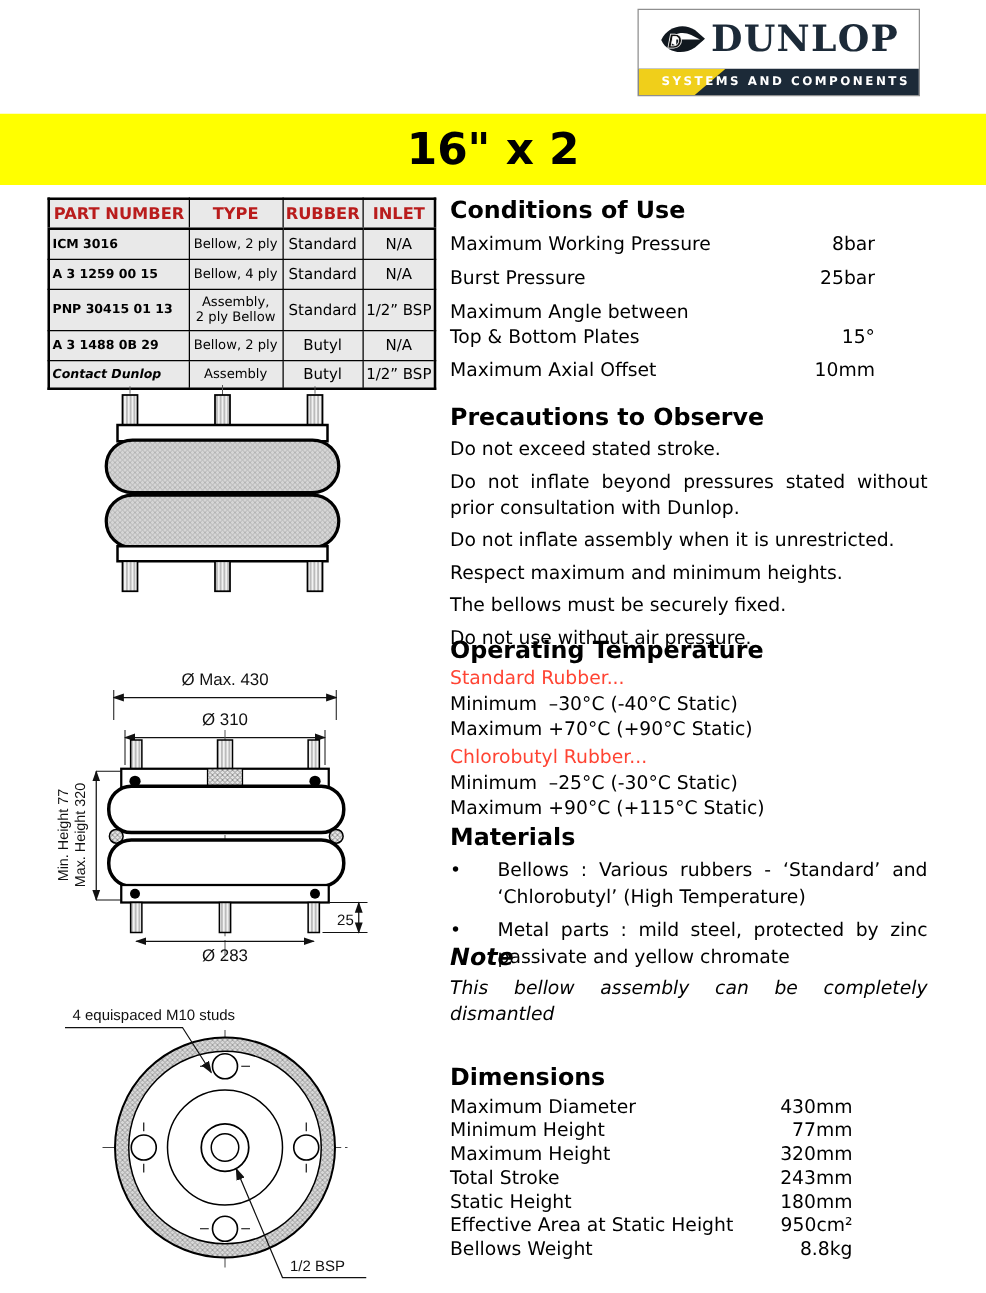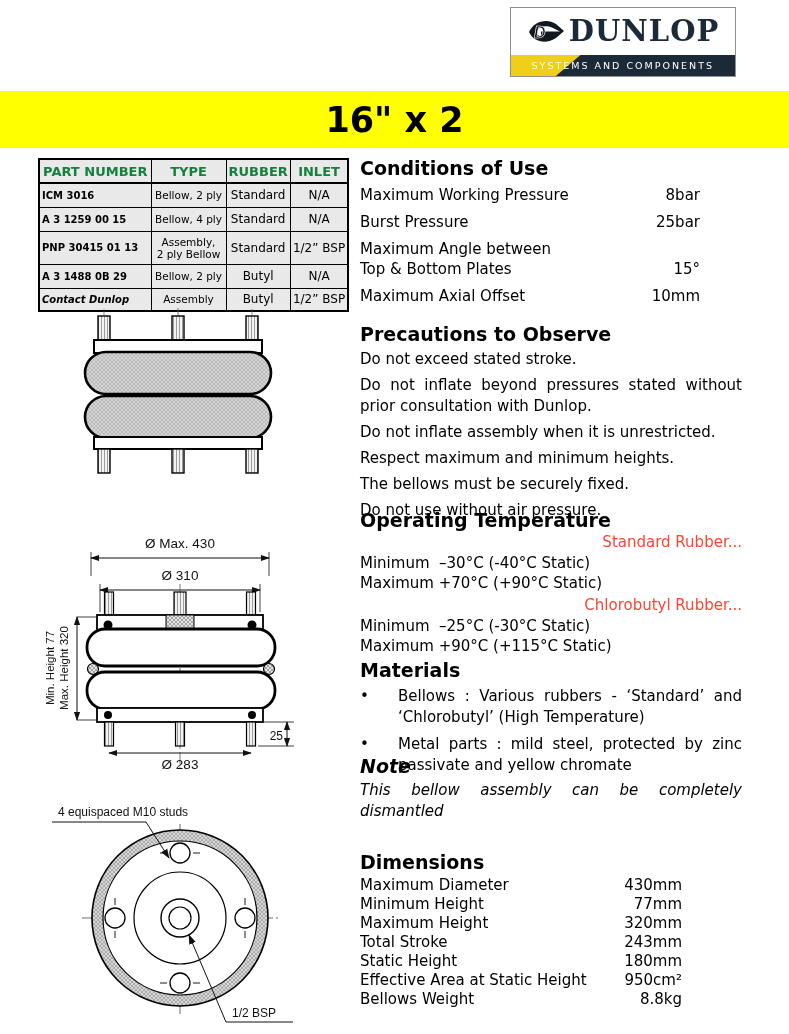--- a/index.html
+++ b/index.html
@@ -7,51 +7,51 @@
         font-family:"DejaVu Sans",sans-serif;color:#000;}
   
   .logo{position:absolute;left:510px;top:7px;width:226px;height:70px;background:#fff;
         border:1px solid #8f8f8f;box-sizing:border-box;}
   .logo-top{height:47px;display:flex;align-items:center;justify-content:center;gap:4px;}
   .logo-word{font-family:"DejaVu Serif",serif;font-weight:bold;
              font-size:29px;color:#1c2a38;letter-spacing:1px;line-height:1;}
   .logo-bar{position:relative;height:21px;background:#1c2a38;overflow:hidden;}
   .logo-gold{position:absolute;left:0;top:0;width:100%;height:100%;background:#f0cf1a;
              clip-path:polygon(0 0,31% 0,20% 100%,0 100%);}
-  .logo-tag{position:absolute;right:21px;top:0;height:21px;line-height:22px;color:#fff;
-            font-size:9.5px;font-weight:normal;letter-spacing:2px;text-align:right;}
+  .logo-tag{position:absolute;right:7px;top:0;height:21px;line-height:22px;color:#fff;
+            font-size:9.5px;font-weight:bold;letter-spacing:2px;text-align:right;}
   
   .banner{position:absolute;left:0;top:91px;width:789px;height:57px;background:#ffff00;
           display:flex;align-items:center;justify-content:center;}
   .banner-title{font-size:35px;font-weight:bold;color:#000;}
   
   table.parts{position:absolute;left:38px;top:158px;border-collapse:collapse;
               background:#e9e9e9;table-layout:fixed;}
   table.parts td,table.parts th{border:1px solid #000;padding:0 2px;vertical-align:middle;
               box-sizing:border-box;background:#e9e9e9;}
   table.parts{border:2px solid #000;}
-  table.parts th{height:24px;font-size:13px;font-weight:bold;color:#15803d;text-align:center;
+  table.parts th{height:24px;font-size:13px;font-weight:bold;color:#b91c1c;text-align:center;
                  border-bottom:2px solid #000;}
   td.c-part{width:112px;font-size:10px;font-weight:bold;text-align:left;padding-left:5px;}
   td.c-type{width:75px;font-size:10.5px;text-align:center;white-space:pre-line;line-height:12px;}
   td.c-rub{width:63px;font-size:12px;text-align:center;}
   td.c-inl{width:58px;font-size:12px;text-align:center;}
   tr.r-norm{height:24px;} tr.r-tall{height:33px;} tr.r-last{height:23px;}
   tr.r-last td.c-part{font-style:italic;}
   
   .sec{position:absolute;left:360px;}
   .h1{font-size:19px;font-weight:bold;line-height:20px;}
   .cond{top:158px;width:340px;}
   .cond-row{display:flex;justify-content:space-between;align-items:flex-end;
             margin-top:7px;font-size:15px;line-height:20px;}
   .cond-label{white-space:pre-line;}
   .prec{top:324px;width:382px;}
   .prec-item{margin-top:5px;font-size:15px;line-height:21px;text-align:justify;}
   .optemp{top:510px;width:382px;}
-  .temp-red{color:#ff4433;font-size:15px;line-height:21px;margin-top:2px;text-align:right;}
+  .temp-red{color:#ff4433;font-size:15px;line-height:21px;margin-top:2px;}
   .temp-line{font-size:15px;line-height:20px;white-space:pre;}
   .mats{top:660px;width:382px;}
   .mat-item{display:flex;margin-top:6px;font-size:15px;line-height:21px;}
   .mat-bullet{width:38px;flex:none;}
   .mat-text{flex:1;text-align:justify;}
   .note{top:756px;width:382px;font-style:italic;}
   .note-text{margin-top:4px;font-size:15px;line-height:21px;text-align:justify;}
   .dims{top:852px;width:322px;}
   .dims .rows{margin-top:4px;}
   .dim-row{display:flex;justify-content:space-between;font-size:15px;line-height:19px;}

